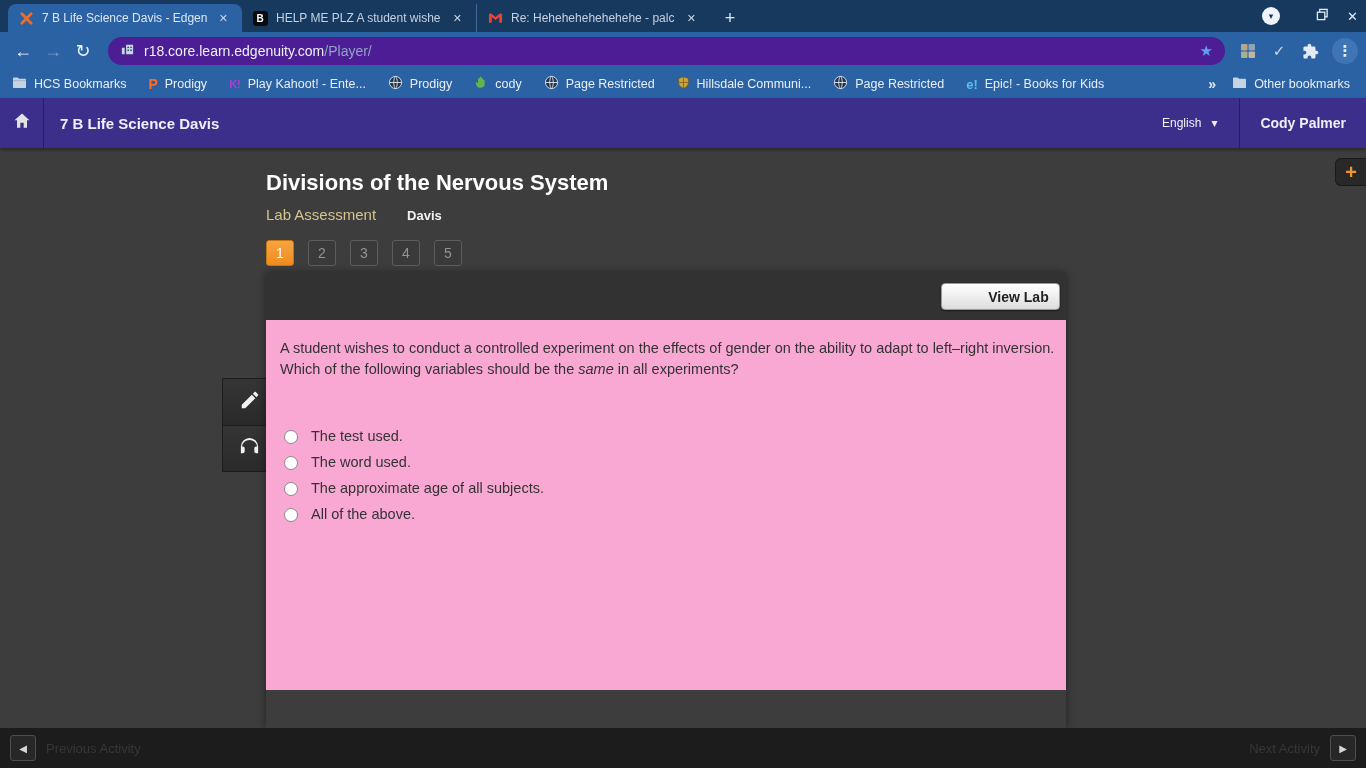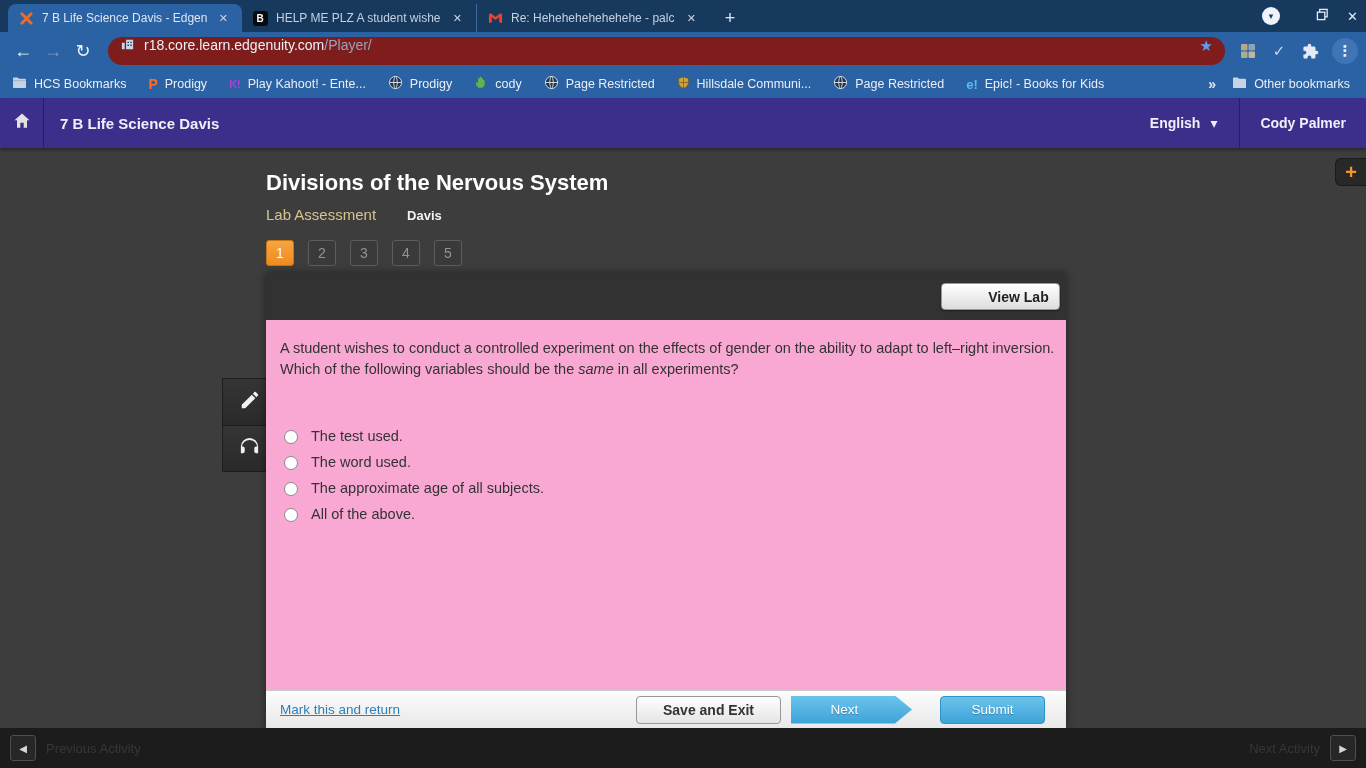--- a/index.html
+++ b/index.html
@@ -19,41 +19,41 @@
   .brainly-chip { width:15px; height:15px; background:#0b0b0f; border-radius:3px; color:#fff; font-size:10px; font-weight:bold; display:flex; align-items:center; justify-content:center; }
   .newtab { width:28px; height:28px; margin-left:6px; display:flex; align-items:center; justify-content:center; font-size:18px; color:#dce6f2; }
   .win-controls { position:absolute; right:8px; top:0; height:32px; display:flex; align-items:center; gap:18px; }
   .avatar-circle { width:18px; height:18px; border-radius:50%; background:#eef3fa; display:flex; align-items:center; justify-content:center; color:#17395e; font-size:9px; }
   .minimize-bar { width:11px; height:2px; background:#e3ecf6; }
   .win-glyph { color:#e3ecf6; font-size:13px; }
 
   .toolbar { height:38px; background:#2b62a3; display:flex; align-items:center; padding:0 8px 0 10px; gap:4px; }
   .navbtn { width:26px; height:26px; display:flex; align-items:center; justify-content:center; font-size:18px; color:#eaf1f9; }
   .navbtn.dim { color:#7d98b8; }
-  .omnibox { flex:1; height:28px; margin:0 10px 0 8px; background:#7f1d1d; border-radius:14px; display:flex; gap:9px; padding:0 12px; }
+  .omnibox { flex:1; height:28px; margin:0 10px 0 8px; background:#4c1d95; border-radius:14px; display:flex; align-items:center; gap:9px; padding:0 12px; }
   .url { font-size:14px; color:#ecf1f8; white-space:nowrap; }
   .url .path { color:#8fa6c2; }
   .star { margin-left:auto; font-size:15px; color:#5e9cf1; }
   .tb-icons { display:flex; align-items:center; gap:13px; }
   .tb-icon { width:18px; height:18px; display:flex; align-items:center; justify-content:center; font-size:15px; color:#cdd9ea; }
   .menu-dot-wrap { width:26px; height:26px; border-radius:50%; background:#3f74b5; display:flex; align-items:center; justify-content:center; color:#e8eef7; font-size:15px; font-weight:bold; }
 
   .bookmarksbar { height:28px; background:#2b62a3; display:flex; align-items:center; padding:0 10px 0 12px; font-size:12.5px; color:#e9eef6; }
   .bm { display:flex; align-items:center; gap:7px; margin-right:22px; white-space:nowrap; }
   .bm-glyph-p { color:#ff6b2a; font-weight:bold; font-size:14px; }
   .bm-glyph-k { color:#b23bd6; font-weight:bold; font-size:11px; }
   .bm-glyph-e { color:#4fc2f0; font-weight:bold; font-size:13px; }
   .bm-overflow { margin-left:auto; font-size:14px; font-weight:bold; color:#dfe8f3; margin-right:16px; }
 
   
   .appbar { height:50px; background:#3c2f8c; display:flex; align-items:center; color:#f0eef8; box-shadow:0 2px 3px rgba(0,0,0,.35); position:relative; z-index:2; }
   .home-btn { width:44px; height:100%; display:flex; align-items:center; justify-content:center; border-right:1px solid rgba(0,0,0,.35); }
   .course-title { margin-left:16px; font-size:15px; font-weight:bold; }
   .appbar-right { margin-left:auto; display:flex; align-items:center; height:100%; }
-  .lang { display:flex; align-items:center; gap:10px; padding:0 22px; font-size:14px; font-weight:bold; height:100%;justify-content:center; }
+  .lang { display:flex; align-items:center; gap:10px; padding:0 22px; font-size:12px; font-weight:normal; height:100%;justify-content:center; }
   .app-sep { width:1px; height:100%; background:rgba(0,0,0,.35); }
   .user { padding:0 20px; font-size:14px; font-weight:bold; }
 
   
   .main { position:relative; height:580px; background:#3d3d3d; }
   .plus-tab { position:absolute; right:0; top:10px; width:31px; height:28px; background:#282828; border:1px solid #1a1a1a; border-right:none; border-radius:6px 0 0 6px; display:flex; align-items:center; justify-content:center; color:#f2952d; font-size:20px; font-weight:bold; }
   .content { position:absolute; left:266px; top:0; width:800px; height:580px; }
   .lesson-title { position:absolute; top:22px; left:0; font-size:22px; font-weight:bold; color:#fff; }
   .lesson-sub { position:absolute; top:58px; left:0; display:flex; align-items:baseline; }
   .lesson-type { font-size:15px; font-weight:normal; color:#d5c48e; }
@@ -303,26 +303,20 @@
             <div class="opt">
               <span class="radio"></span>
               <span>The approximate age of all subjects.</span>
             </div>
             <div class="opt">
               <span class="radio"></span>
               <span>All of the above.</span>
             </div>
           </div>
         </div>
-        <div class="panel-footer">
-          <span class="mark-link">Mark this and return</span>
-          <div class="btn btn-save">Save and Exit</div>
-          <div class="btn btn-next">Next</div>
-          <div class="btn btn-submit">Submit</div>
-        </div>
       </div>
     </div>
   </div>
 
   <div class="playerbar">
     <div class="pa-group pa-left">
       <div class="pa-btn">
           <span>◀</span>
         </div>
       <span class="pa-label">Previous Activity</span>

